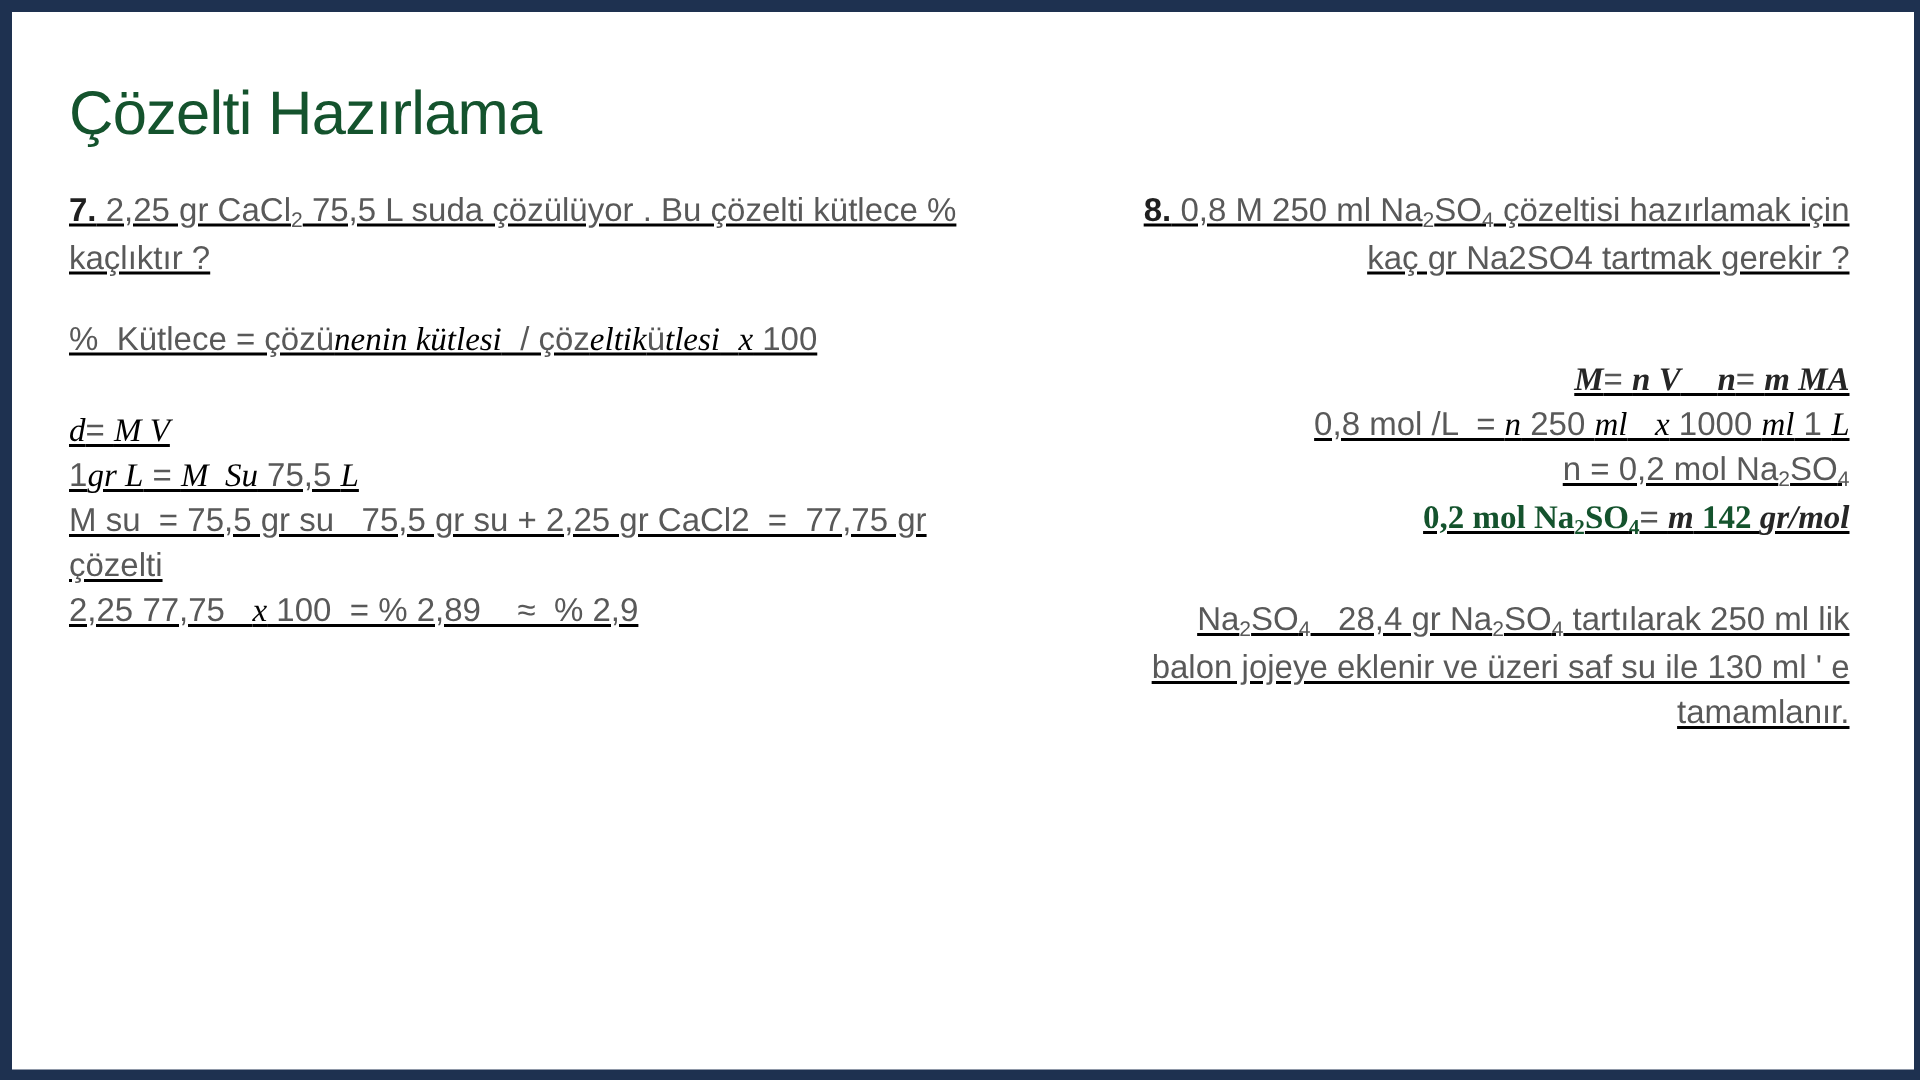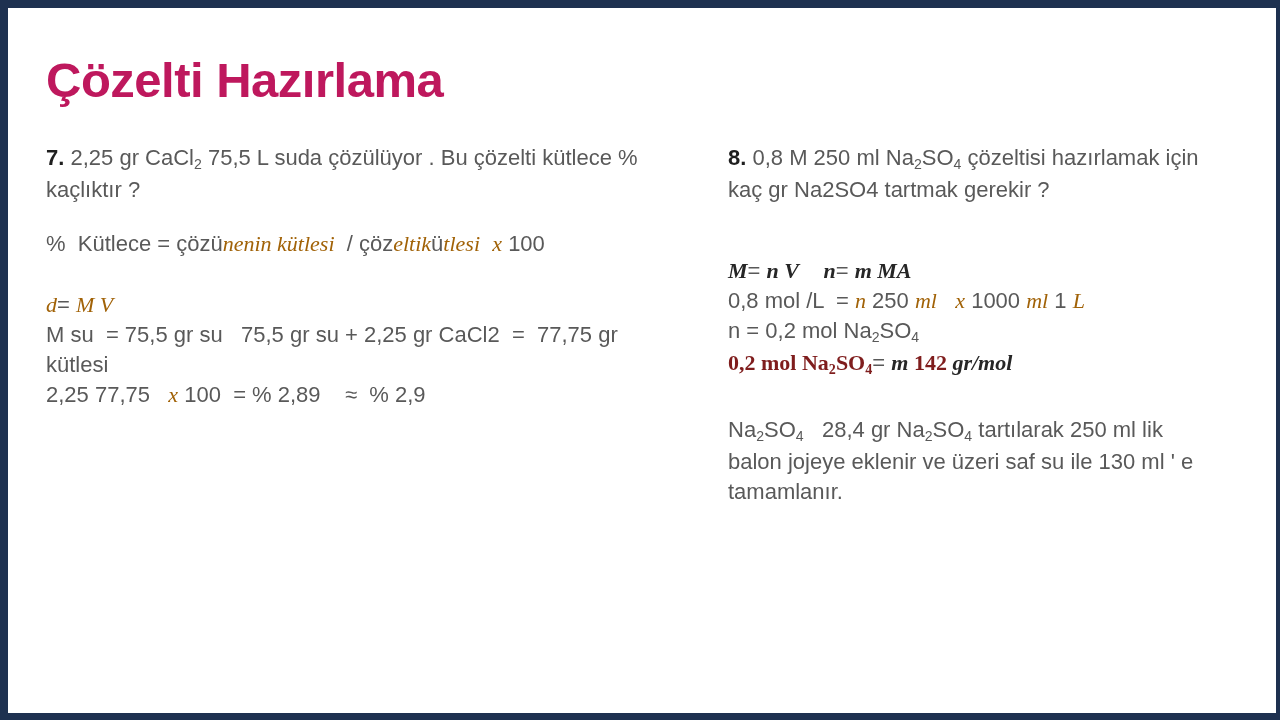--- a/index.html
+++ b/index.html
@@ -9,65 +9,66 @@
     box-sizing:border-box;
     background:#ffffff;
     border-style:solid;
     border-color:#1e3150;
     border-width:8px 4px 7px 8px;
     overflow:hidden;
     font-family:"Liberation Sans", sans-serif;
   }
   .title{
     position:absolute;left:38px;top:44px;
-    font-size:49px;font-weight:700;letter-spacing:-0.5px;
-    color:#be185d;
+    font-size:41px;font-weight:400;letter-spacing:-0.5px;
+    color:#14532d;
     font-family:"Liberation Sans", sans-serif;
   }
-  .column{position:absolute;top:135px;}
+  .column{position:absolute;top:117px;text-decoration:underline;}
   #col-left{left:38px;width:630px;}
-  #col-right{left:720px;width:505px;}
+  #col-right{left:720px;width:505px;text-align:right;}
   .block{margin:0 0 28px 0;}
   
   #col-left  [data-name="question-block"]{margin-bottom:24px;}
   #col-left  [data-name="percent-formula-block"]{margin-bottom:31px;}
   #col-left  [data-name="solution-block"]{margin-bottom:0;}
   #col-right [data-name="question-block"]{margin-bottom:51px;}
   #col-right [data-name="molarity-solution-block"]{margin-bottom:35px;margin-top:32px;}
   #col-right [data-name="preparation-note-block"]{margin-bottom:13px;}
   .line{
     white-space:pre-wrap;
     font-size:22px;line-height:30px;
     color:#595959;
     font-weight:300;
   }
   .sg{color:#595959;}
   .sg.b{font-weight:700;color:#1f1f1f;}
-  .sg.i{font-family:"Liberation Serif", serif;font-style:italic;color:#a16207;}
+  .sg.i{font-family:"Liberation Serif", serif;font-style:italic;color:#000000;}
   .sg.bi{font-family:"Liberation Serif", serif;font-style:italic;font-weight:700;color:#262626;}
-  .sg.bs{font-family:"Liberation Serif", serif;font-weight:700;color:#7f1d1d;}
+  .sg.bs{font-family:"Liberation Serif", serif;font-weight:700;color:#14532d;}
   .sg.sub{font-size:64%;position:relative;top:0.28em;}
 </style>
 </head>
 <body>
 
 <div class="slide" data-name="slide">
   <div class="title" data-name="slide-title">Çözelti Hazırlama</div>
   <div class="column" id="col-left" data-name="column-left">
       <div class="block" data-name="question-block">
         <div class="line" data-name="text-line"><span class="sg b" data-name="text-segment">7.</span><span class="sg p" data-name="text-segment"> 2,25 gr CaCl</span><span class="sg p sub" data-name="text-segment">2</span><span class="sg p" data-name="text-segment"> 75,5 L suda çözülüyor . Bu çözelti kütlece %</span></div>
         <div class="line" data-name="text-line"><span class="sg p" data-name="text-segment">kaçlıktır ?</span></div>
       </div>
       <div class="block" data-name="percent-formula-block">
         <div class="line" data-name="text-line"><span class="sg p" data-name="text-segment">%  Kütlece = çözü</span><span class="sg i" data-name="text-segment">nenin kütlesi</span><span class="sg p" data-name="text-segment">  / çöz</span><span class="sg i" data-name="text-segment">eltik</span><span class="sg p" data-name="text-segment">ü</span><span class="sg i" data-name="text-segment">tlesi</span><span class="sg p" data-name="text-segment">  </span><span class="sg i" data-name="text-segment">x</span><span class="sg p" data-name="text-segment"> 100</span></div>
       </div>
       <div class="block" data-name="solution-block">
         <div class="line" data-name="text-line"><span class="sg i" data-name="text-segment">d</span><span class="sg p" data-name="text-segment">= </span><span class="sg i" data-name="text-segment">M V</span></div>
+        <div class="line" data-name="text-line"><span class="sg p" data-name="text-segment">1</span><span class="sg i" data-name="text-segment">gr L</span><span class="sg p" data-name="text-segment"> = </span><span class="sg i" data-name="text-segment">M  Su</span><span class="sg p" data-name="text-segment"> 75,5 </span><span class="sg i" data-name="text-segment">L</span></div>
         <div class="line" data-name="text-line"><span class="sg p" data-name="text-segment">M su  = 75,5 gr su   75,5 gr su + 2,25 gr CaCl2  =  77,75 gr</span></div>
-        <div class="line" data-name="text-line"><span class="sg p" data-name="text-segment">kütlesi</span></div>
+        <div class="line" data-name="text-line"><span class="sg p" data-name="text-segment">çözelti</span></div>
         <div class="line" data-name="text-line"><span class="sg p" data-name="text-segment">2,25 77,75   </span><span class="sg i" data-name="text-segment">x</span><span class="sg p" data-name="text-segment"> 100  = % 2,89    ≈  % 2,9</span></div>
       </div>
     </div>
   <div class="column" id="col-right" data-name="column-right">
       <div class="block" data-name="question-block">
         <div class="line" data-name="text-line"><span class="sg b" data-name="text-segment">8.</span><span class="sg p" data-name="text-segment"> 0,8 M 250 ml Na</span><span class="sg p sub" data-name="text-segment">2</span><span class="sg p" data-name="text-segment">SO</span><span class="sg p sub" data-name="text-segment">4</span><span class="sg p" data-name="text-segment"> çözeltisi hazırlamak için</span></div>
         <div class="line" data-name="text-line"><span class="sg p" data-name="text-segment">kaç gr Na2SO4 tartmak gerekir ?</span></div>
       </div>
       <div class="block" data-name="molarity-solution-block">
         <div class="line" data-name="text-line"><span class="sg bi" data-name="text-segment">M</span><span class="sg p" data-name="text-segment">= </span><span class="sg bi" data-name="text-segment">n V</span><span class="sg p" data-name="text-segment">    </span><span class="sg bi" data-name="text-segment">n</span><span class="sg p" data-name="text-segment">= </span><span class="sg bi" data-name="text-segment">m MA</span></div>

